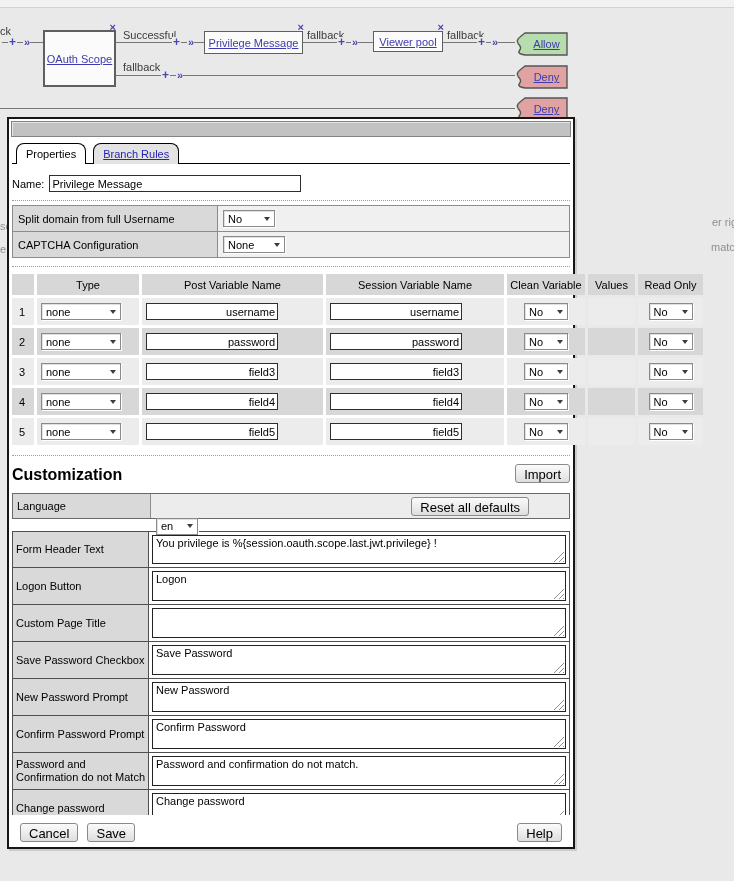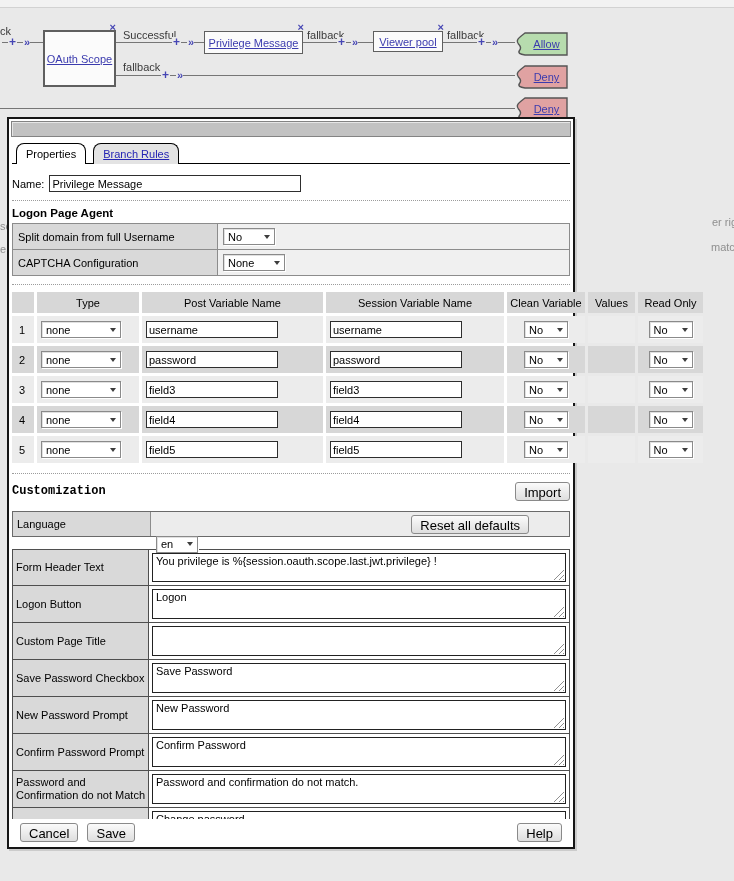--- a/index.html
+++ b/index.html
@@ -45,23 +45,23 @@
   .aval{flex:1;background:#f0f0f0;display:flex;align-items:center;padding-left:5px;}
   .sel{display:inline-flex;align-items:center;justify-content:space-between;background:#fff;
     border:1px solid #8a8a8a;box-shadow:inset 1px 1px 0 rgba(0,0,0,0.12), 1px 1px 0 #fff;height:17px;padding:0 4px;box-sizing:border-box;}
   .sel-a{width:0;height:0;border-left:3px solid transparent;border-right:3px solid transparent;border-top:4px solid #3d3d3d;margin-left:4px;}
   .vars{margin:7px 3px 0;display:grid;grid-template-columns:22px 102px 181px 178px 78px 47px 65px;gap:3px;border-radius:16px;}
   .vh{background:#d7d7d7;height:21px;display:flex;align-items:center;justify-content:center;}
   .vc{height:27px;display:flex;align-items:center;padding-left:4px;box-sizing:border-box;}
   .vnumc{padding-left:7px;}
   .r-light{background:#ececec;}
   .r-dark{background:#d7d7d7;}
-  .var-input{width:126px;}
+  .var-input{width:126px;text-align:right;}
   .cust-head{position:relative;margin:10px 3px 0;height:20px;}
-  .cust-title{font-weight:bold;font-size:12px;font-family:Liberation Mono, monospace;}
+  .cust-title{font-weight:bold;font-size:16px;}
   .btn{font-family:inherit;font-size:13px;color:#000;background:linear-gradient(#fbfbfb,#dedede);
     border:1px solid #8a8a8a;border-radius:3px;padding:2px 8px;height:19px;box-sizing:border-box;}
   .import-btn{position:absolute;right:0;top:-2px;}
   .lang{margin:7px 3px 0;border:1px solid #6a6a6a;display:flex;align-items:center;height:26px;background:#ececec;box-sizing:border-box;}
   .lang-label{width:138px;align-self:stretch;background:#d9d9d9;border-right:1px solid #8c8c8c;display:flex;align-items:center;padding-left:4px;box-sizing:border-box;}
   .reset-btn{margin-left:auto;margin-right:40px;}
   .fields{margin:12px 3px 0;height:284px;overflow:hidden;}
   .frow{display:flex;border:1px solid #4f4f4f;border-top:none;height:37px;box-sizing:border-box;}
   .frow:first-child{border-top:1px solid #4f4f4f;}
   .flabel{width:136px;background:#d9d9d9;border-right:1px solid #4f4f4f;display:flex;align-items:center;
@@ -160,21 +160,20 @@
       <span class="tab-link">Branch Rules</span>
     </div>
   </div>
 
   <div class="name-row">
     <span>Name:</span>
     <input class="ti name-input" value="Privilege Message" style="">
   </div>
 
   <div class="dotted"></div>
-  <div class="section-title">Logon Page Agent</div>
 
   <div class="agent-table">
     <div class="arow">
       <div class="alabel">Split domain from full Username</div>
       <div class="aval">
         <span class="sel" style="width:52px;">
           <span>No</span>
           <i class="sel-a"></i>
         </span>
       </div>

